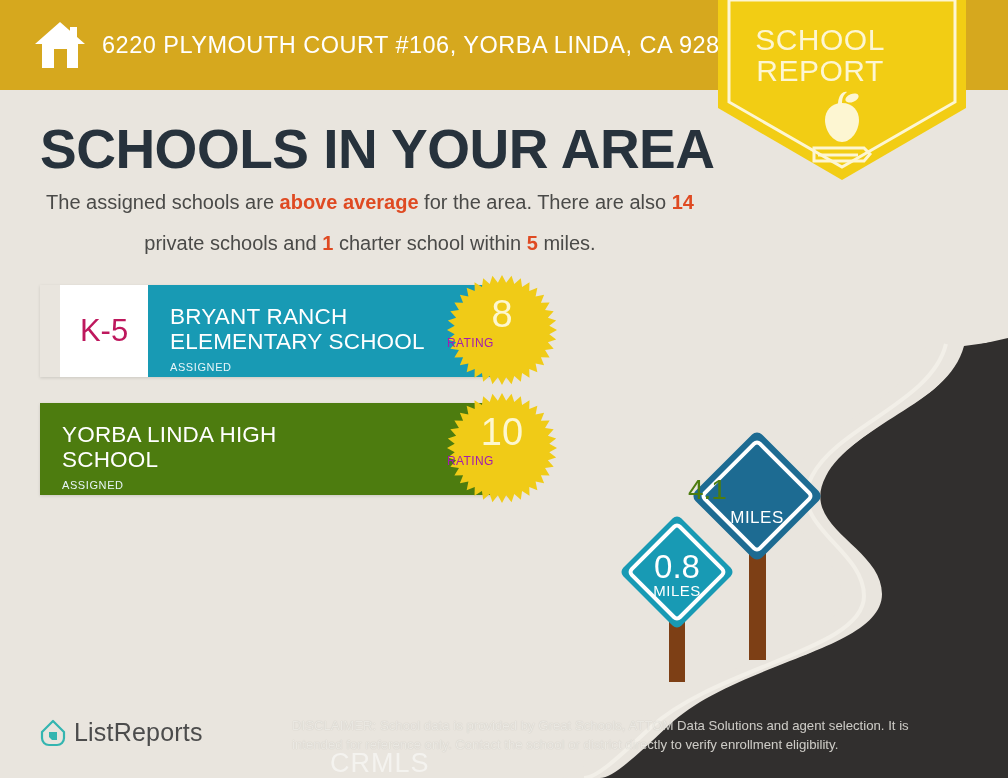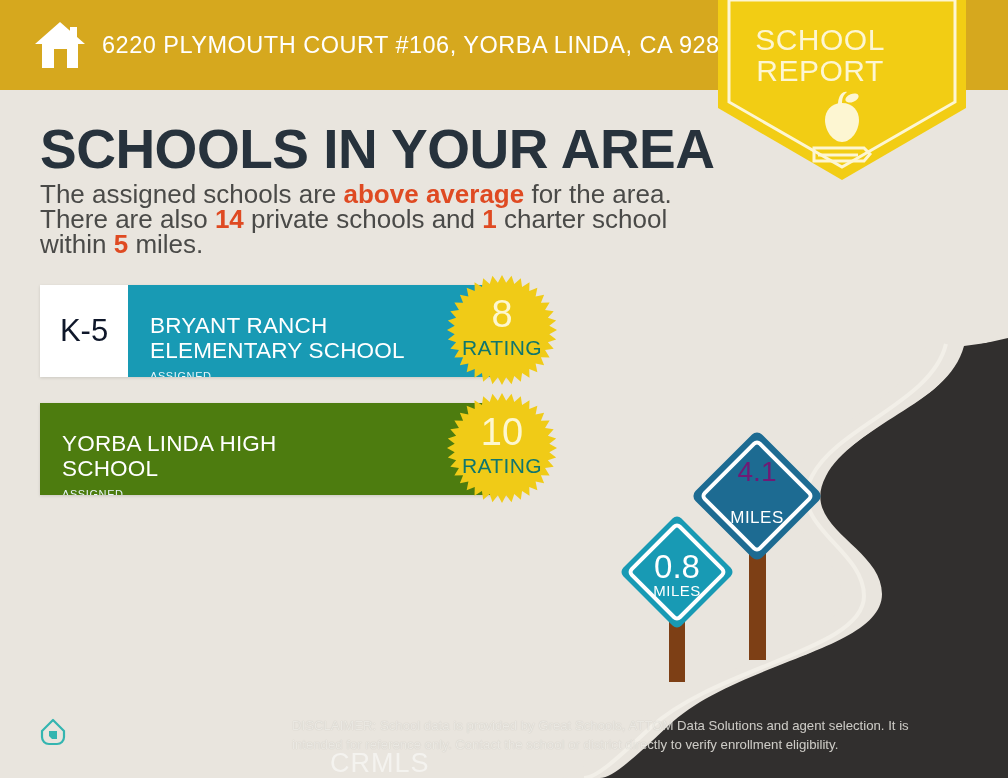--- a/index.html
+++ b/index.html
@@ -50,41 +50,42 @@
   
   #headline {
     position: absolute; left: 40px; top: 118px;
     font-size: 55px; font-weight: bold;
     color: #27323c; letter-spacing: -0.5px;
     line-height: 62px;
   }
   #subhead {
     position: absolute; left: 40px; top: 182px;
     width: 660px;
-    font-size: 26px; line-height: 25px;
+    font-size: 20px; line-height: 41px;
     color: #4a4a48;
+    text-align: center;
   }
   #subhead b { color: #df4a22; font-weight: bold; }
 
   
   .school-row {
     position: absolute; left: 40px;
     width: 470px; height: 92px;
     display: flex; align-items: stretch;
     box-shadow: 0 1px 3px rgba(0,0,0,0.13);
   }
   #row-0 { top: 285px; }
   #row-1 { top: 403px; }
   .grade-box {
     width: 88px; background: #ffffff;
     display: flex; align-items: center; justify-content: center;
     font-size: 31px; flex: none;
   }
   .bar {
-    flex: 1; padding: 28px 0 0 22px;
+    flex: 1; padding: 19px 0 0 22px;
     color: #ffffff; overflow: hidden;
   }
   .school-name {
     font-size: 22.5px; line-height: 25px;
     letter-spacing: 0.2px; color: #ffffff;
     max-width: 290px;
   }
   .assigned {
     font-size: 11px; margin-top: 7px;
     letter-spacing: 0.6px; color: #e8f5f9;
@@ -96,34 +97,34 @@
   }
   #rating-0 { left: 447px; top: 275px; }
   #rating-1 { left: 447px; top: 393px; }
   .rating svg { display: block; width: 110px; height: 110px; }
   .rating-num {
     position: absolute; left: 0; top: 20px; width: 110px;
     text-align: center; color: #fdf7cf; font-size: 38px; line-height: 38px;
   }
   .rating-label {
     position: absolute; left: 0; top: 61px; width: 110px;
-    text-align: center; color: #0f766e; font-size: 21px;
+    text-align: left; color: #a21caf; font-size: 12px;
     letter-spacing: 0.4px;
   }
 
   
   #road { position: absolute; left: 560px; top: 330px; width: 448px; height: 448px; }
   #road svg { display: block; }
 
   
   .sign { position: absolute; }
   .sign svg { display: block; }
   #sign-far { left: 688px; top: 430px; width: 138px; height: 230px; }
-  #sign-far .sign-num { position:absolute; left:0; top:28px; width:138px; text-align:center;
-    color:#701a75; font-size:28px; line-height:28px; }
+  #sign-far .sign-num { position:absolute; left:0; top:46px; width:138px; 
+    color:#4d7c0f; font-size:28px; line-height:28px; }
   #sign-far .sign-unit { position:absolute; left:0; top:78px; width:138px; text-align:center;
     color:#fff; font-size:17px; letter-spacing:0.5px; }
   #sign-near { left: 618px; top: 512px; width: 118px; height: 170px; }
   #sign-near .sign-num { position:absolute; left:0; top:42px; width:118px; text-align:center;
     color:#fff; font-size:33px; line-height:25px; }
   #sign-near .sign-unit { position:absolute; left:0; top:70px; width:118px; text-align:center;
     color:#fff; font-size:15px; letter-spacing:0.5px; }
 
   
   #logo { position: absolute; left: 40px; top: 718px; display: flex; align-items: center; }
@@ -179,21 +180,21 @@
     </div>
   </div>
 
   <h1 id="headline" style="color: rgb(39, 50, 60);">SCHOOLS IN YOUR AREA</h1>
 
   <p id="subhead">
     <span>The assigned schools are </span><b>above average</b><span> for the area. There are also </span><b>14</b><span> private schools and </span><b>1</b><span> charter school within </span><b>5</b><span> miles.</span>
   </p>
 
   <div class="school-row" id="row-0">
-    <div class="grade-box" style="color: #0f172a;">
+    <div class="grade-box" style="color: #be185d; margin-left: 20px;">
       <span>K-5</span>
     </div>
     <div class="bar" style="background: rgb(24, 154, 180);">
       <div class="school-name">BRYANT RANCH ELEMENTARY SCHOOL</div>
       <div class="assigned">ASSIGNED</div>
     </div>
   </div>
   <div class="rating" id="rating-0">
     <svg viewBox="0 0 110 110">
       <polygon points="55.00,0.00 59.14,7.68 64.55,0.84 67.29,9.12 73.81,3.32 75.07,11.95 82.50,7.37 82.24,16.09 90.35,12.87 88.59,21.41 97.13,19.65 93.91,27.76 102.63,27.50 98.05,34.93 106.68,36.19 100.88,42.71 109.16,45.45 102.32,50.86 110.00,55.00 102.32,59.14 109.16,64.55 100.88,67.29 106.68,73.81 98.05,75.07 102.63,82.50 93.91,82.24 97.13,90.35 88.59,88.59 90.35,97.13 82.24,93.91 82.50,102.63 75.07,98.05 73.81,106.68 67.29,100.88 64.55,109.16 59.14,102.32 55.00,110.00 50.86,102.32 45.45,109.16 42.71,100.88 36.19,106.68 34.93,98.05 27.50,102.63 27.76,93.91 19.65,97.13 21.41,88.59 12.87,90.35 16.09,82.24 7.37,82.50 11.95,75.07 3.32,73.81 9.12,67.29 0.84,64.55 7.68,59.14 0.00,55.00 7.68,50.86 0.84,45.45 9.12,42.71 3.32,36.19 11.95,34.93 7.37,27.50 16.09,27.76 12.87,19.65 21.41,21.41 19.65,12.87 27.76,16.09 27.50,7.37 34.93,11.95 36.19,3.32 42.71,9.12 45.45,0.84 50.86,7.68" fill="#f0cb17"></polygon>
@@ -254,18 +255,19 @@
     </svg>
     <div class="sign-num">0.8</div>
     <div class="sign-unit">MILES</div>
   </div>
 
   <div id="logo">
     <svg viewBox="0 0 26 28">
       <path d="M13 2 L24 13 L24 19 C24 23 21 26 17 26 L9 26 C5 26 2 23 2 19 L2 13 Z" fill="none" stroke="#34b5b0" stroke-width="2.2" stroke-linejoin="round"></path>
       <path d="M9 13 L17 13 L17 21 L12 21 L9 18 Z" fill="#34b5b0"></path>
     </svg>
+    <div id="logo-text">ListReports</div>
   </div>
 
   <div id="disclaimer">DISCLAIMER: School data is provided by Great Schools, ATTOM Data Solutions and agent selection. It is intended for reference only. Contact the school or district directly to verify enrollment eligibility.</div>
   <div id="watermark">CRMLS</div>
 
 </div>
 
 </body></html>

